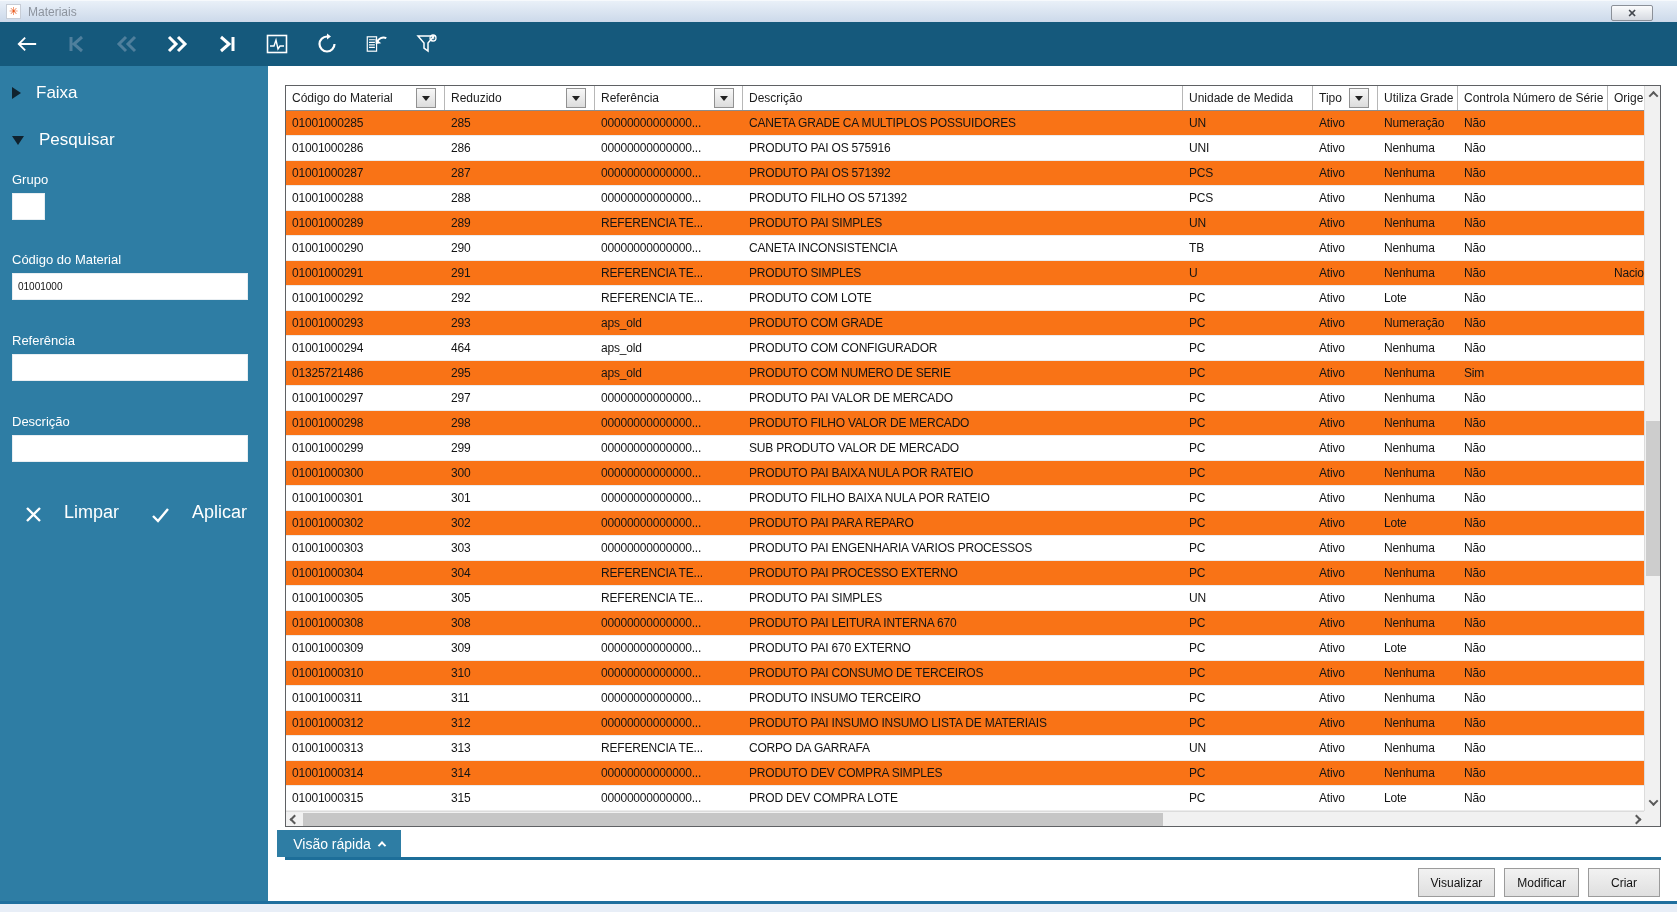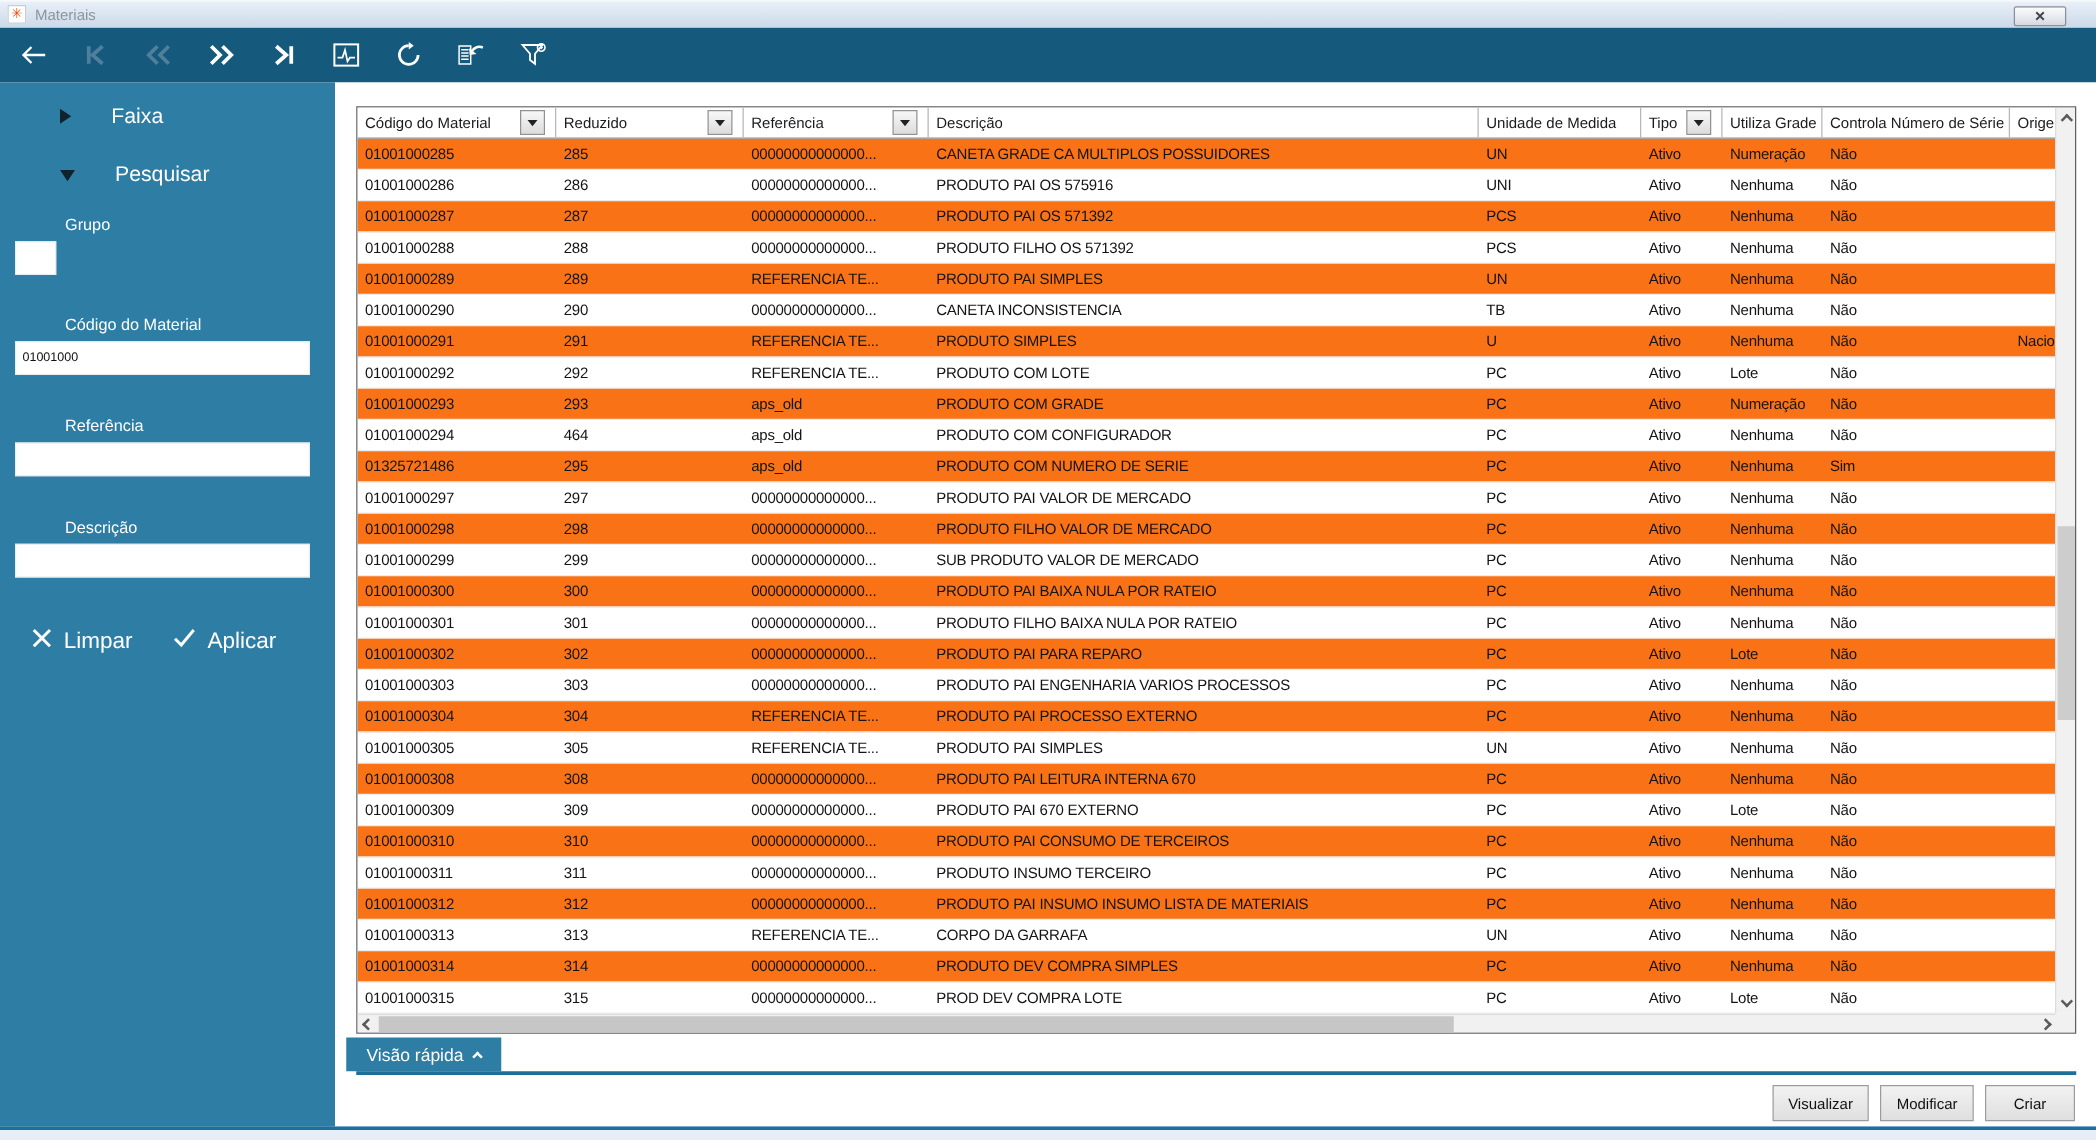--- a/index.html
+++ b/index.html
@@ -41,35 +41,35 @@
   .tb-icon{ width:22px; height:22px; display:flex; align-items:center; justify-content:center; }
   .tb-icon svg{ display:block; }
   
   .main{ display:flex; height:835px; width:100%; }
   .sidebar{
     width:268px; background:#2e7da4; color:#fff; flex:none;
     padding:14px 0 0 12px; position:relative;
   }
   .content{ flex:1; background:#fff; position:relative; }
   
-  .section-hdr{ display:flex; align-items:center; gap:32px; margin-bottom:4px; cursor:default;margin-left:36px; }
+  .section-hdr{ display:flex; align-items:center; gap:15px; margin-bottom:4px; cursor:default; }
   .section-hdr .label{ font-size:17px; color:#fff; }
   .tri-right{ width:0;height:0;border-top:6px solid transparent;border-bottom:6px solid transparent;border-left:9px solid #10222e; }
   .tri-down{ width:0;height:0;border-left:6px solid transparent;border-right:6px solid transparent;border-top:9px solid #10222e; }
   .sec-faixa{ margin-top:3px; }
   .sec-pesquisar{ margin-top:27px; }
-  .fld-label{ font-size:13px; color:#fff;margin-left:40px; }
+  .fld-label{ font-size:13px; color:#fff; }
   .grupo-label{ margin-top:22px; }
   .grupo-input{ margin-top:6px; width:33px; height:27px; border:1px solid #e8eef2; background:#fff; font-size:13px; padding:0 4px; display:block; }
   .codigo-label{ margin-top:32px; }
   .text-input{ margin-top:6px; width:236px; height:27px; border:1px solid #e8eef2; background:#fff; font-size:10px; color:#111; padding:0 5px; display:block; }
   .ref-label{ margin-top:33px; }
   .desc-label{ margin-top:33px; }
   .side-actions{ margin-top:40px; display:flex; align-items:center; gap:32px; padding-left:13px; }
-  .side-btn{ display:flex; align-items:flex-start; gap:9px; cursor:default; }
+  .side-btn{ display:flex; align-items:flex-end; gap:22px; cursor:default; }
   .side-btn .lbl{ font-size:18px; color:#fff; }
   
   .table-box{
     position:absolute; left:17px; top:19px; width:1376px; height:742px;
     border:1px solid #5f6164; background:#fff; overflow:hidden;
   }
   .thead{ position:absolute; left:0; right:16px; top:0; height:25px; background:#fff; border-bottom:1px solid #8c8c8c; display:flex; overflow:hidden; }
   .hcell{ height:100%; display:flex; align-items:center; padding-left:6px; border-right:1px solid #b7b7b7; font-size:12px; color:#1c1c1c; flex:none; position:relative; white-space:nowrap; }
   .hcell:last-child{ border-right:none; }
   .hcell span.hlabel{ overflow:hidden; white-space:nowrap; }

